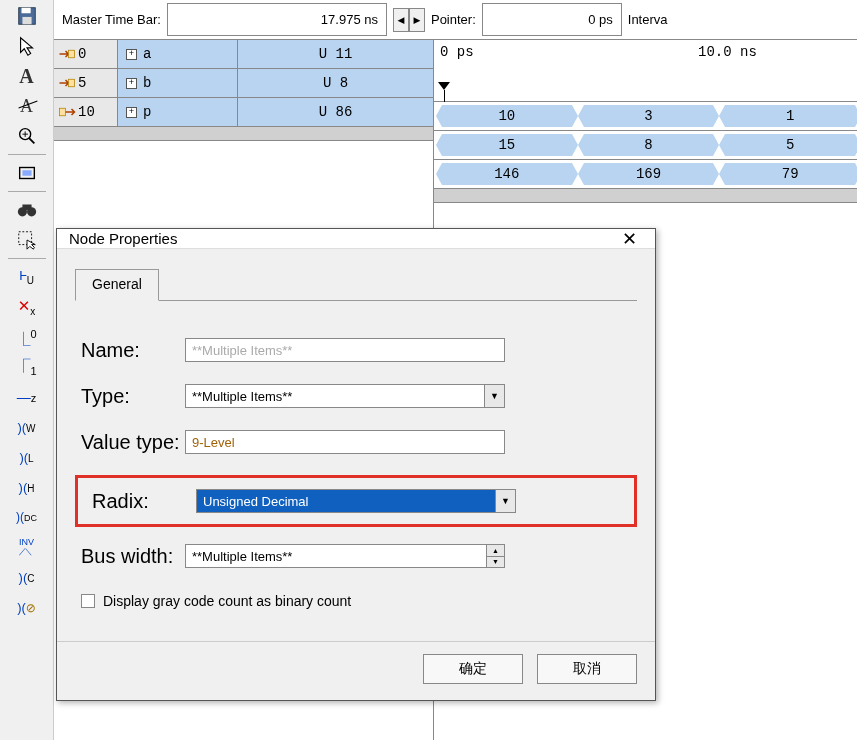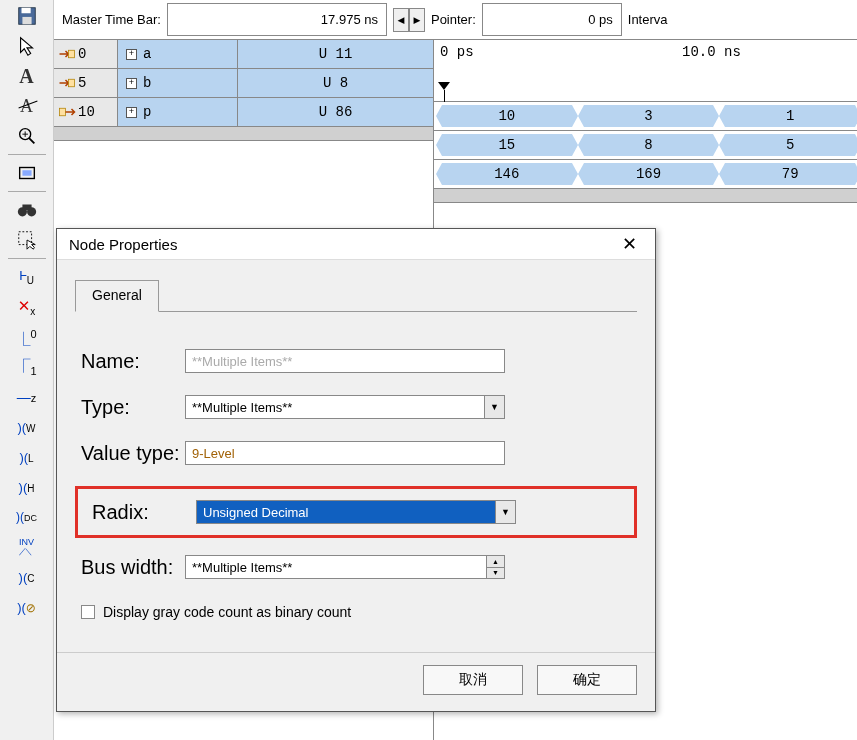--- a/index.html
+++ b/index.html
@@ -38,21 +38,21 @@
 .hexcell { position: relative; flex: 1; height: 22px; display: flex; align-items: center; justify-content: center; background: #b8d4f0; }
 .hexcell::before, .hexcell::after { content: ""; position: absolute; top: 0; width: 0; height: 0; border-top: 11px solid transparent; border-bottom: 11px solid transparent; }
 .hexcell::before { left: -6px; border-right: 6px solid #b8d4f0; }
 .hexcell::after { right: -6px; border-left: 6px solid #b8d4f0; }
 .hexcell.first { margin-left: 6px; }
 .hexcell.first::before { display: block; }
 .hexwrap { display: flex; width: 100%; gap: 12px; padding: 0 2px; }
 
 
 .dialog { position: absolute; left: 56px; top: 228px; width: 600px; border: 1px solid #555; background: #f8f8f8; box-shadow: 2px 2px 6px rgba(0,0,0,0.3); }
-.dlg-title { height: 31px; display: flex; align-items: center; justify-content: space-between; padding: 0 12px; font-size: 15px; background: #fff; border-bottom: 1px solid #ddd; }
+.dlg-title { height: 20px; display: flex; align-items: center; justify-content: space-between; padding: 0 12px; font-size: 15px; background: #fff; border-bottom: 1px solid #ddd; }
 .close-x { font-size: 18px; cursor: pointer; padding: 2px 6px; }
 .dlg-body { padding: 20px 18px 8px 18px; background: #f0f0f0; }
 .tab-row { display: flex; border-bottom: 1px solid #999; margin-bottom: 36px; }
 .tab { padding: 6px 16px 8px 16px; border: 1px solid #999; border-bottom: 1px solid #f0f0f0; background: #f0f0f0; margin-bottom: -1px; font-size: 14px; }
 .form-row { display: flex; align-items: center; margin-bottom: 20px; height: 26px; }
 .form-label { width: 110px; font-size: 20px; padding-left: 6px; }
 .text-input { flex: 1; max-width: 320px; height: 24px; border: 1px solid #888; padding: 0 6px; font-size: 13px; color: #888; background: #fff; display: flex; align-items: center; }
 .combo { display: flex; flex: 1; max-width: 320px; height: 24px; border: 1px solid #888; background: #fff; }
 .combo-txt { flex: 1; padding: 0 6px; display: flex; align-items: center; font-size: 13px; }
 .combo-btn { width: 20px; border-left: 1px solid #888; background: #e8e8e8; display: flex; align-items: center; justify-content: center; font-size: 9px; cursor: pointer; }
@@ -214,21 +214,21 @@
               <span>p</span>
             </div>
           <div class="col-val">U 86</div>
         </div>
         <div class="grey-band"></div>
       </div>
 
       <div class="wave-panel">
         <div class="ruler">
           <span class="tick-label" style="left:6px">0 ps</span>
-          <span class="tick-label" style="left:248px">10.0 ns</span>
+          <span class="tick-label" style="left:264px">10.0 ns</span>
           <svg class="zero-marker" viewBox="0 0 12 12">
               <path d="M0 4 L12 4 L6 12 Z" fill="#000"></path>
             </svg>
           <div style="position:absolute;left:10px;top:50px;width:1px;height:12px;background:#000"></div>
         </div>
         <div class="wave-rows">
           <div class="wave-row">
               <div class="hexwrap">
             <div class="hexcell first">10</div>
             <div class="hexcell">3</div>
@@ -304,16 +304,16 @@
           </div>
       </div>
     </div>
 
     <div class="checkbox-row">
       <span class="checkbox"></span>
       <span>Display gray code count as binary count</span>
     </div>
   </div>
   <div class="dlg-btns">
+    <div class="dlg-btn">确定</div>
     <div class="dlg-btn">取消</div>
-    <div class="dlg-btn">确定</div>
   </div>
 </div>
 
 </body></html>

